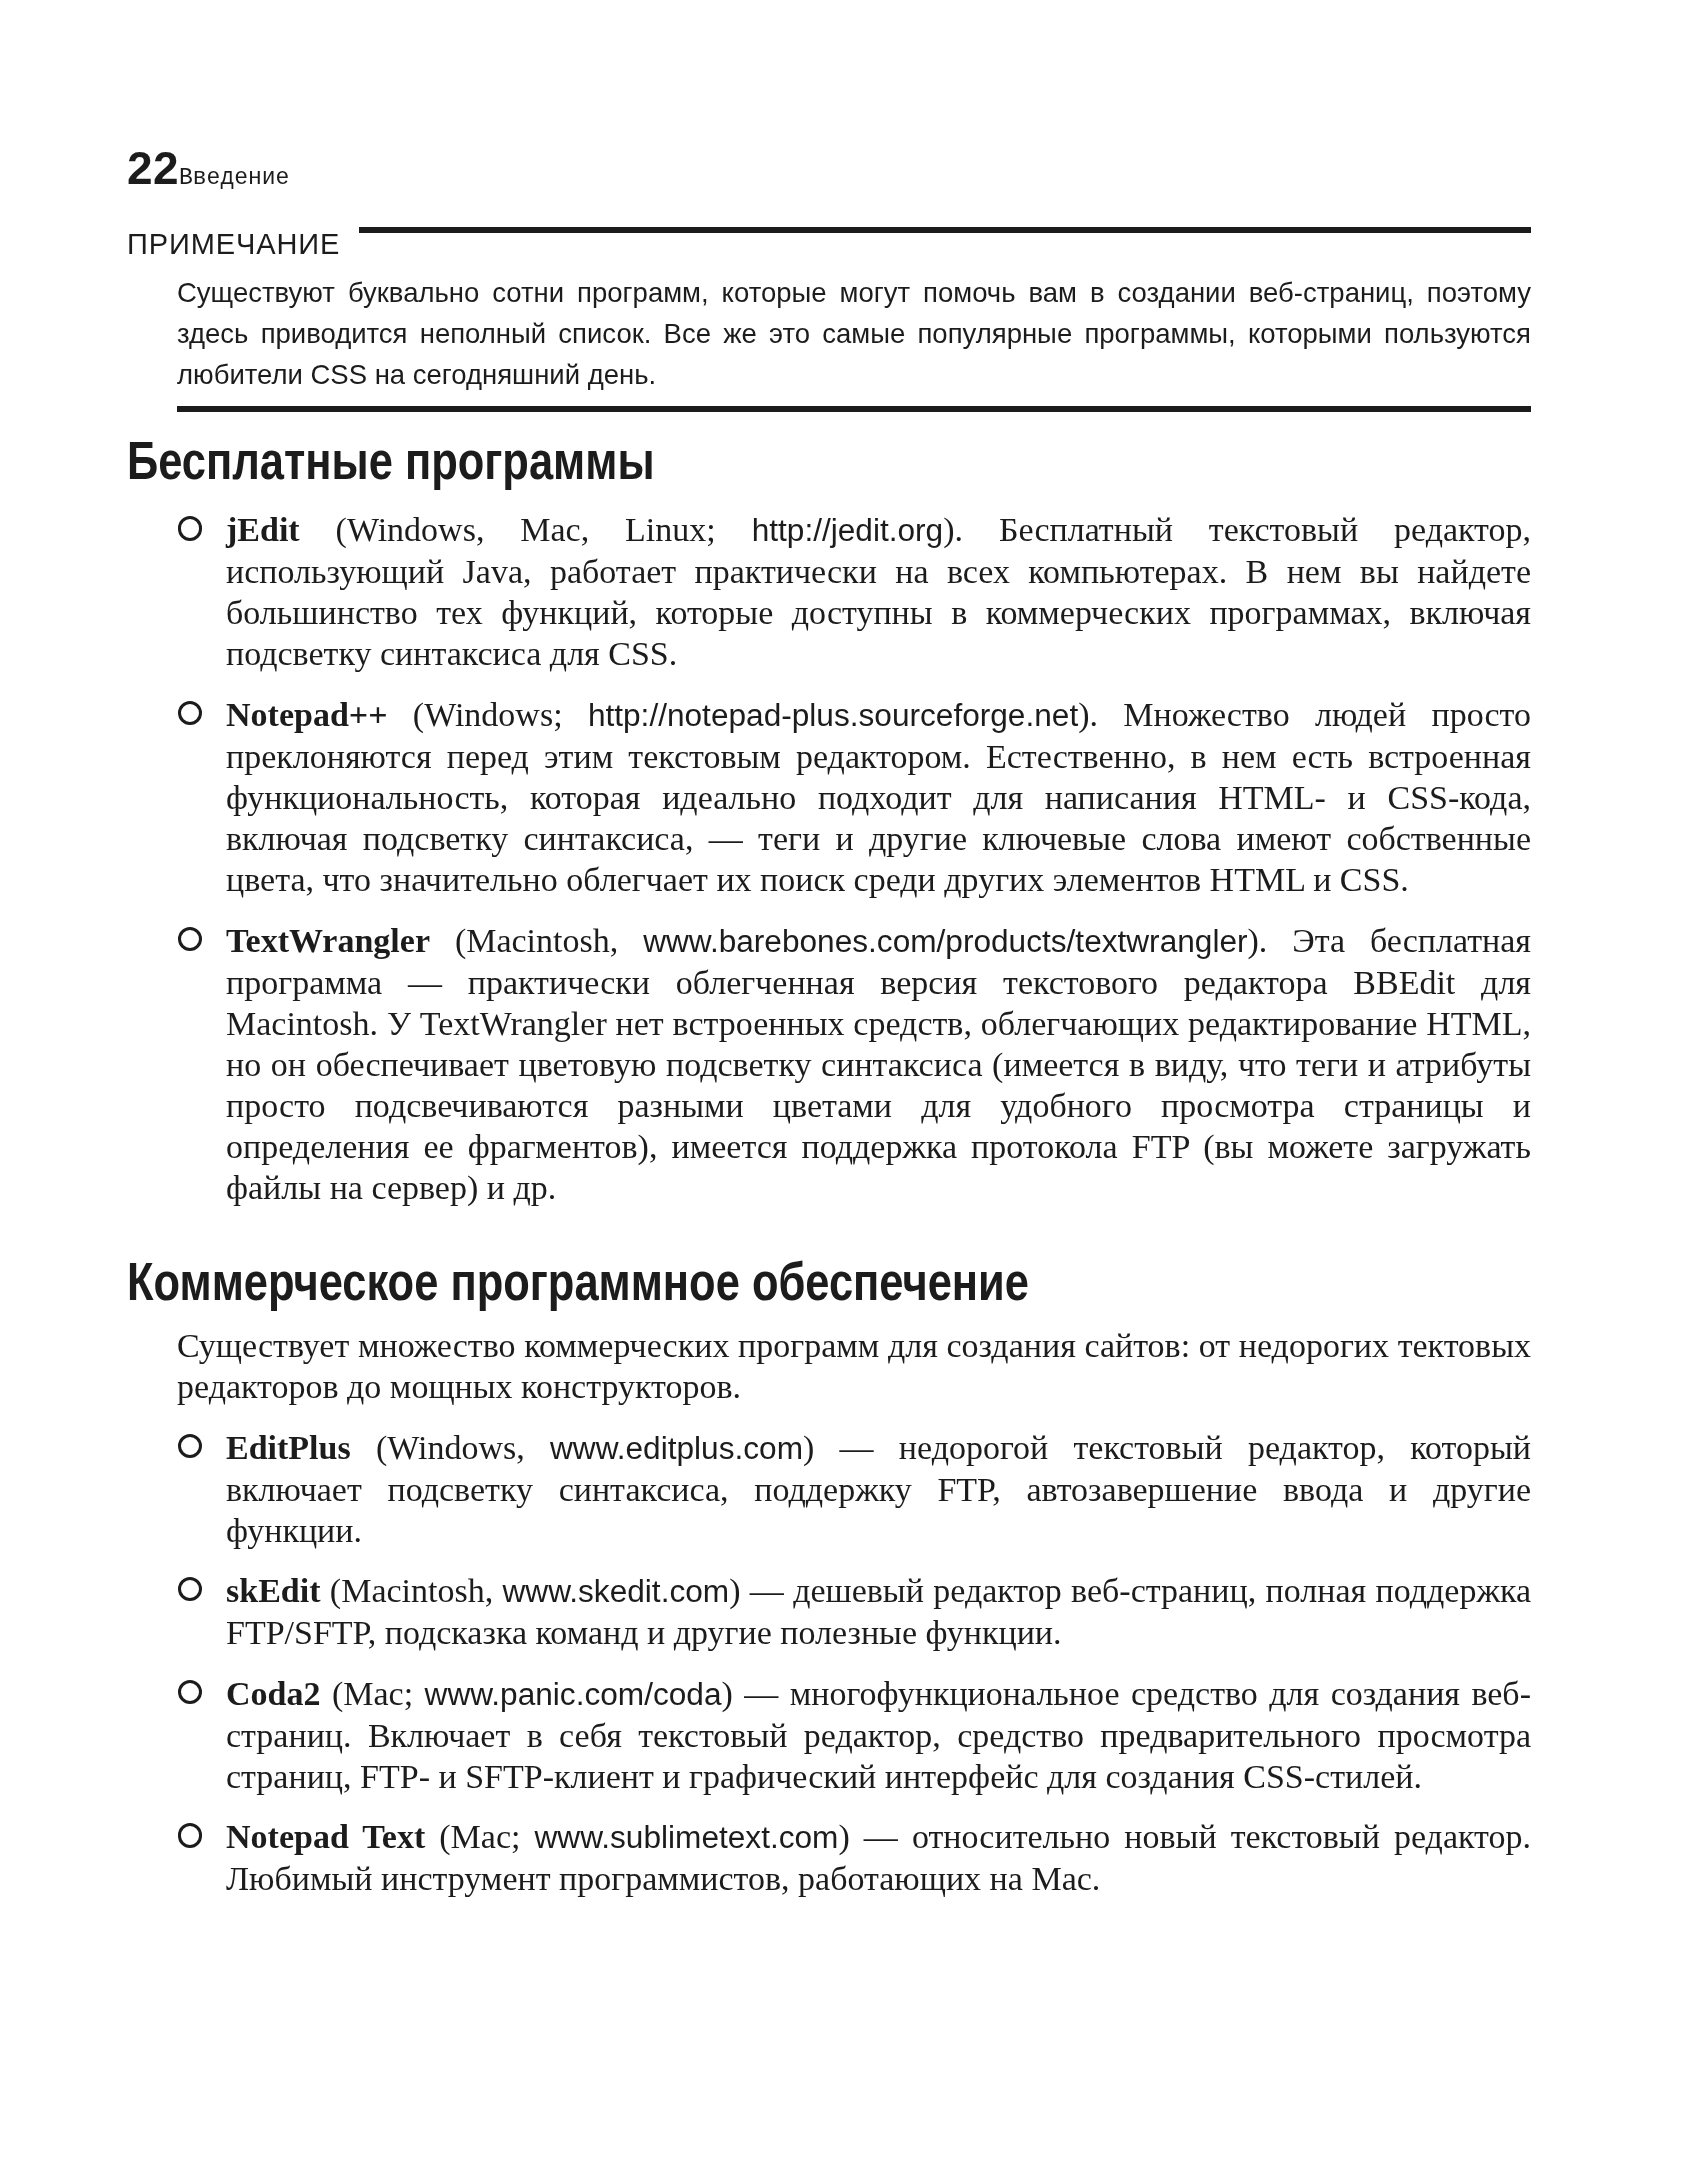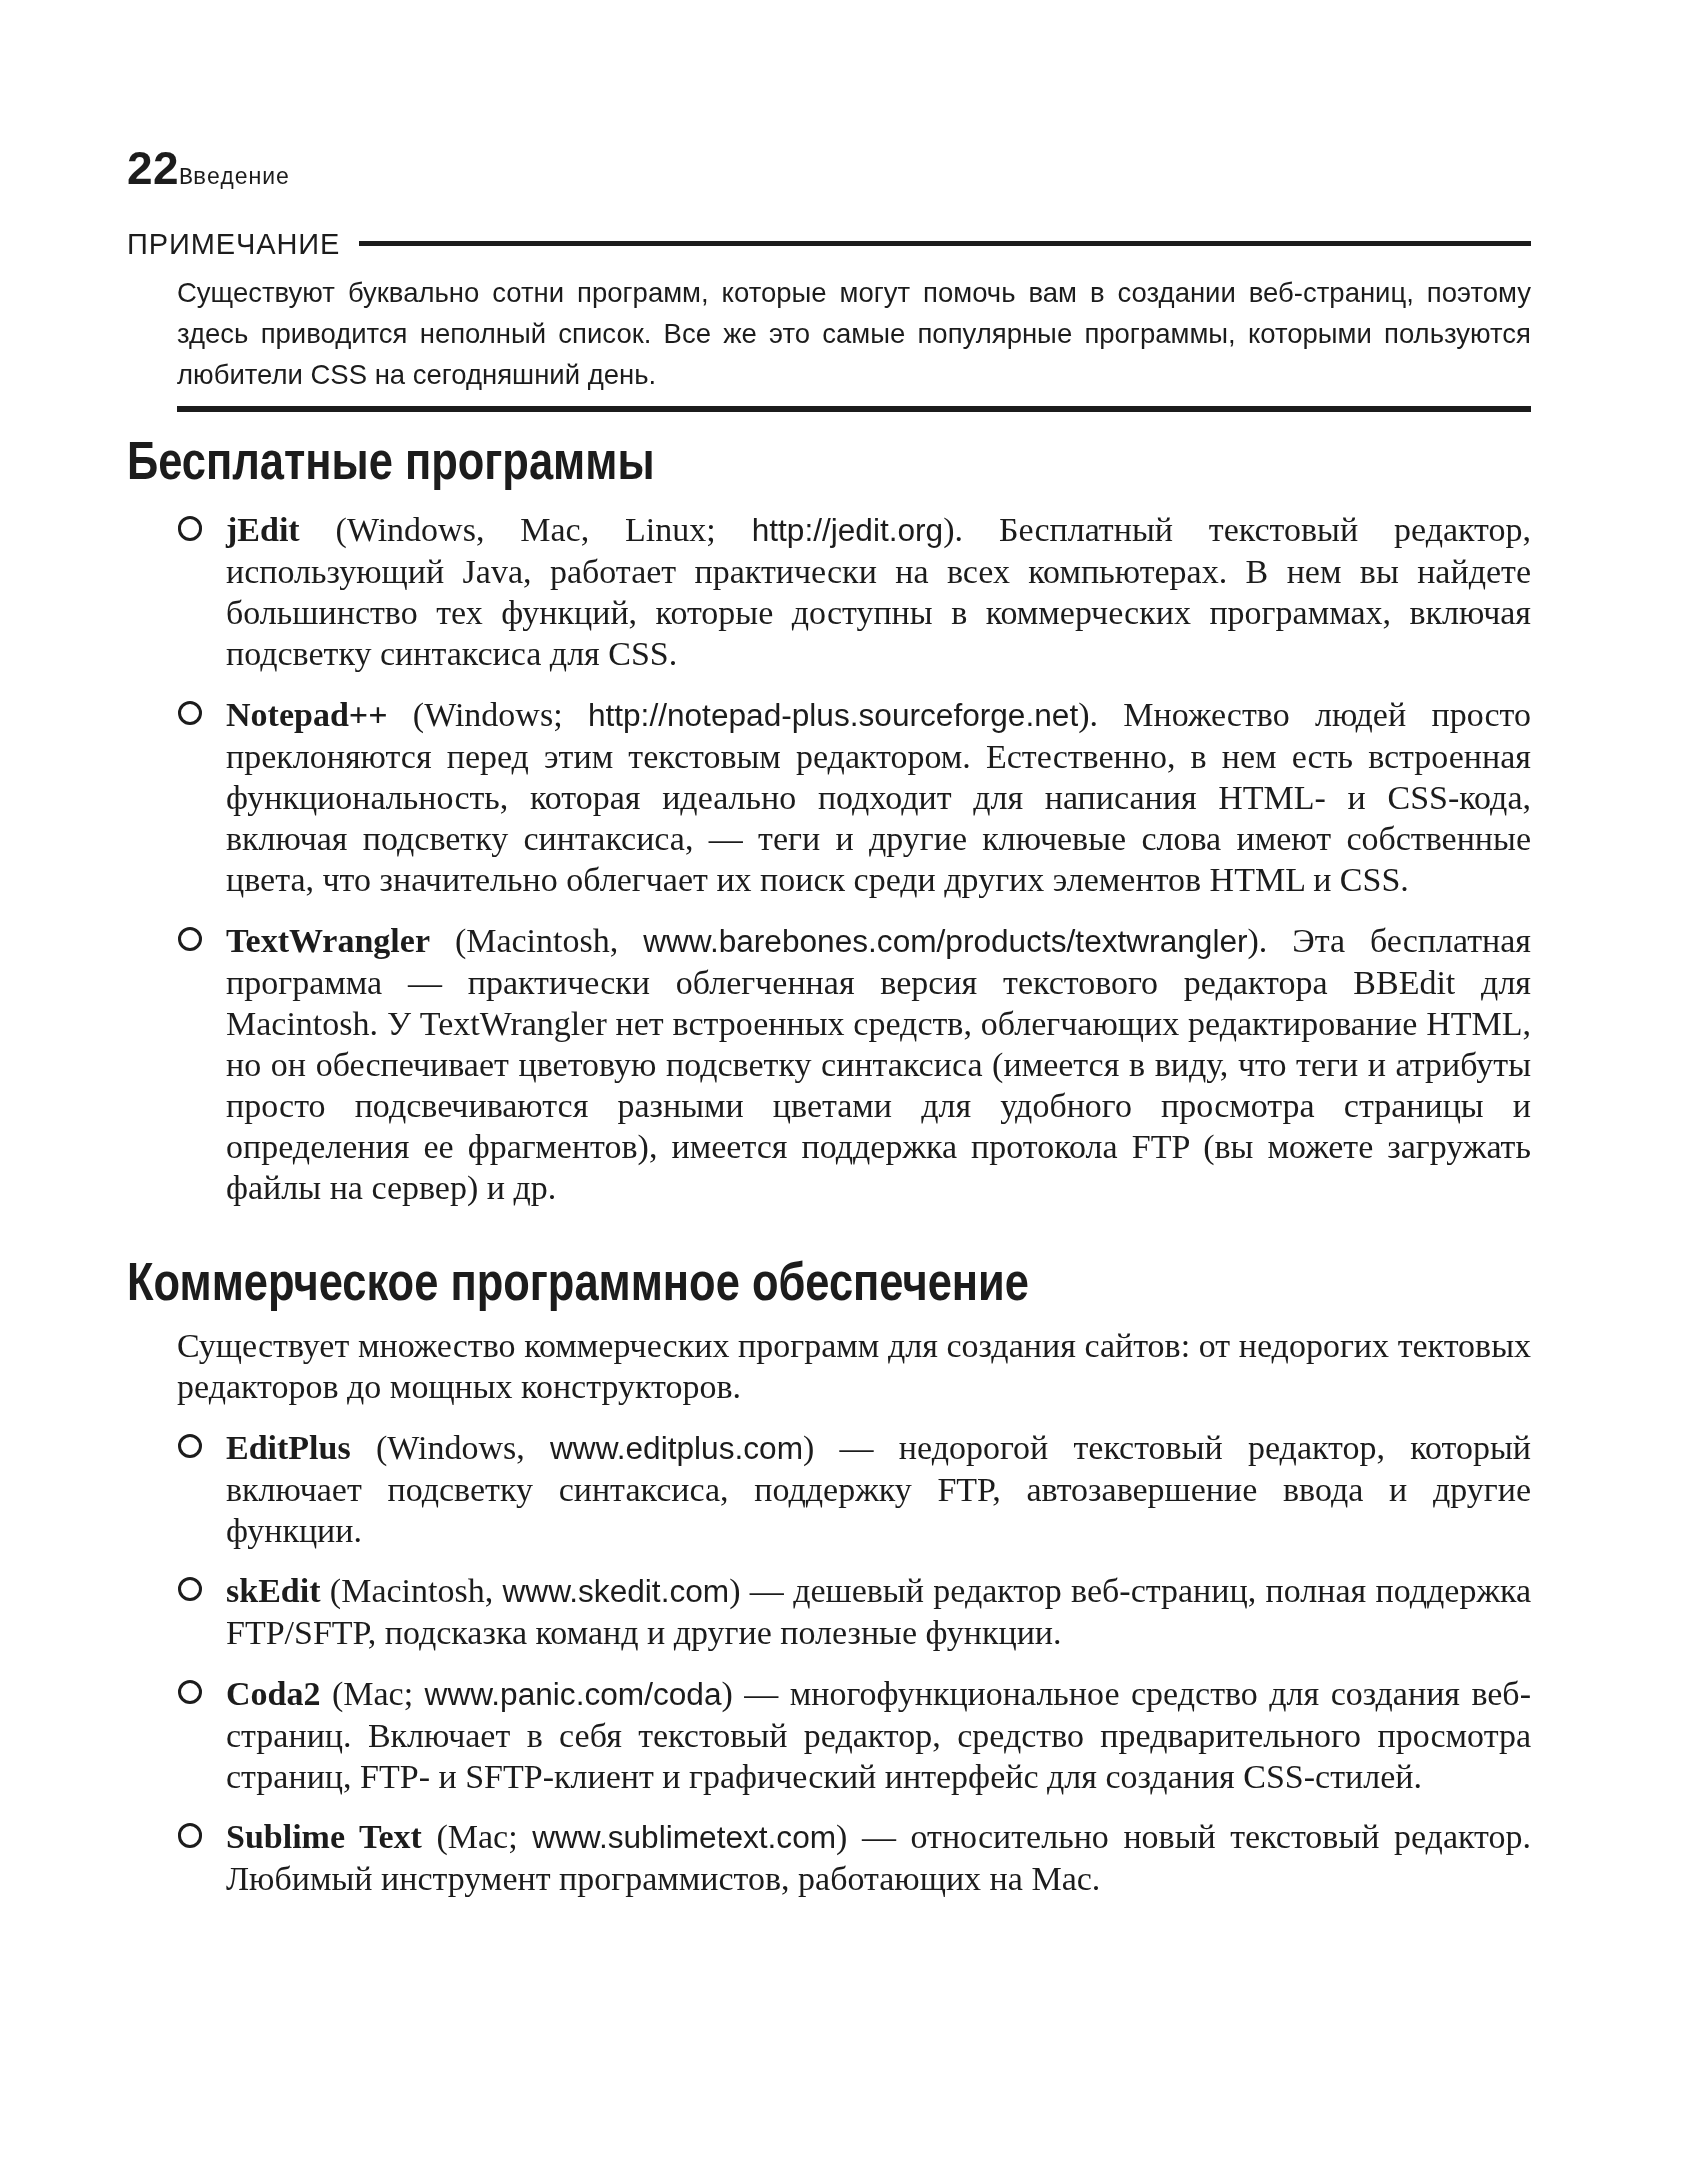--- a/index.html
+++ b/index.html
@@ -40,21 +40,21 @@
     font-size: 34px;
     line-height: 41px;
     text-align: justify;
     margin: 0;
   }
   .indent { margin-left: 50px; }
   .intro-para { margin-top: 65px; }
 
   
   .note { margin-top: 39px; }
-  .note-head { display: flex; align-items: center; }
+  .note-head { display: flex; align-items: flex-start; }
   .note-label {
     font-family: "Liberation Sans", sans-serif;
     font-size: 29px;
     line-height: 1;
     letter-spacing: 0.9px;
     white-space: nowrap;
   }
   .note-rule {
     flex: 1;
     height: 5.2px;
@@ -179,20 +179,20 @@
         <p class="item-text"><span class="prog-name">skEdit</span><span> (Macintosh, </span><span class="url">www.skedit.com</span><span>) — </span><span>дешевый редактор веб-страниц, полная поддержка FTP/SFTP, подсказка команд и другие полезные функции.</span></p>
       </div>
 
       <div class="item">
         <span class="marker"></span>
         <p class="item-text"><span class="prog-name">Coda2</span><span> (Mac; </span><span class="url">www.panic.com/coda</span><span>) — </span><span>многофункциональное средство для создания веб-страниц. Включает в себя текстовый редактор, средство предварительного просмотра страниц, FTP- и SFTP-клиент и графический интерфейс для создания CSS-стилей.</span></p>
       </div>
 
       <div class="item">
         <span class="marker"></span>
-        <p class="item-text"><span class="prog-name">Sublime Text</span><span> (Mac; </span><span class="url">www.sublimetext.com</span><span>) — </span><span>относительно новый текстовый редактор. Любимый инструмент программистов, работающих на Mac.</span></p>
+        <p class="item-text"><span class="prog-name">Notepad Text</span><span> (Mac; </span><span class="url">www.sublimetext.com</span><span>) — </span><span>относительно новый текстовый редактор. Любимый инструмент программистов, работающих на Mac.</span></p>
       </div>
 
     </div>
   </section>
 
 </div>
 
 
 </body></html>

